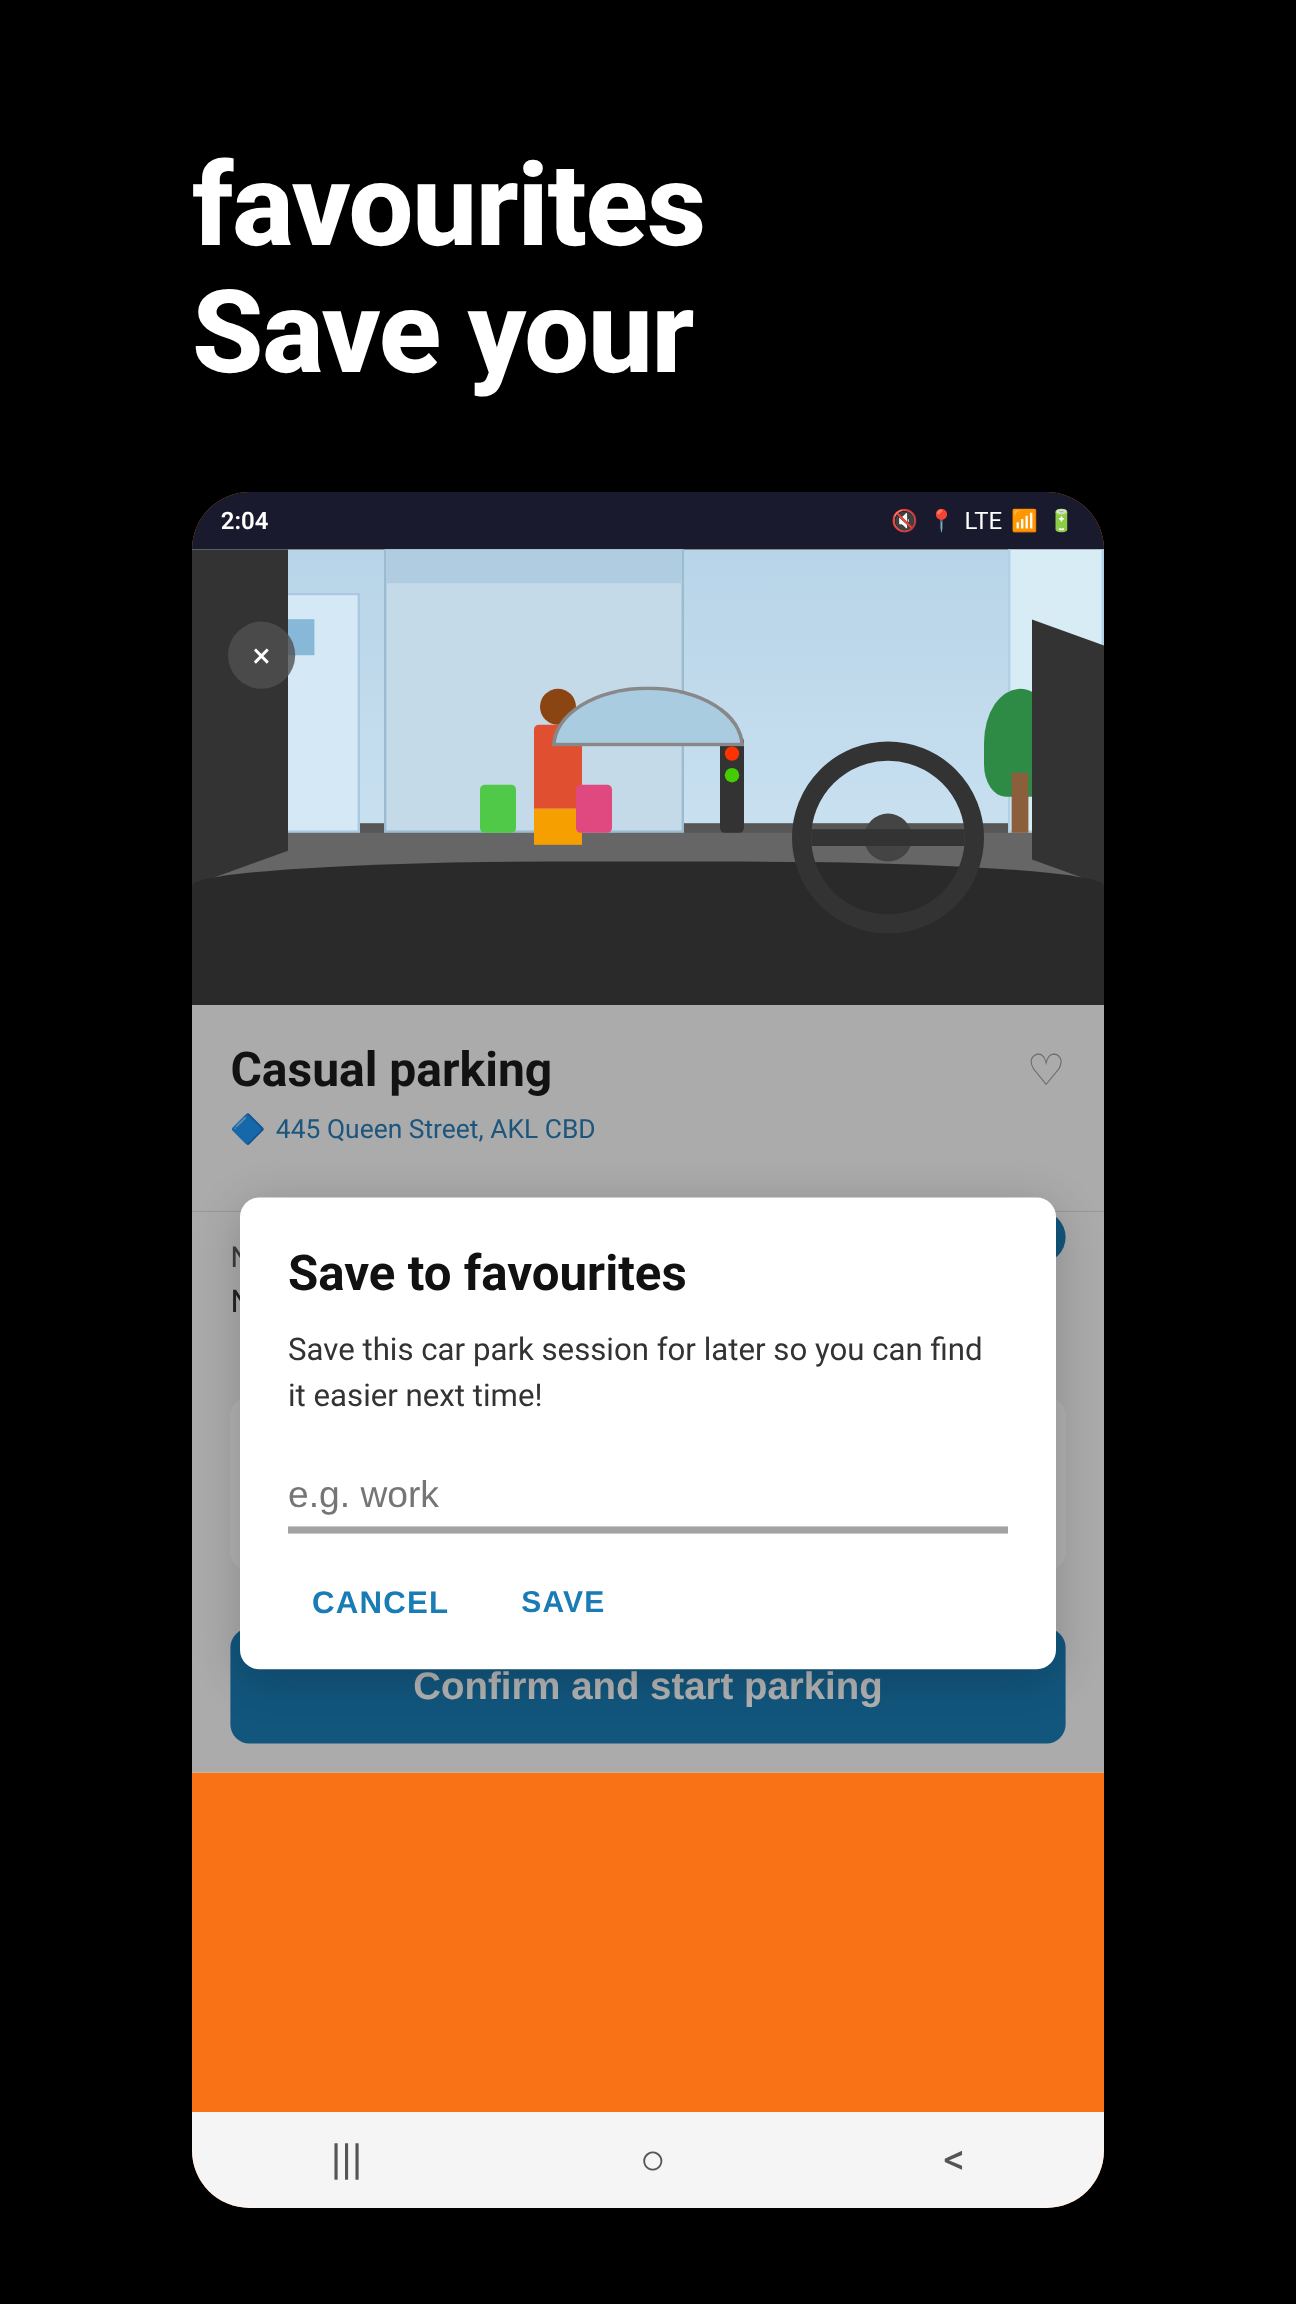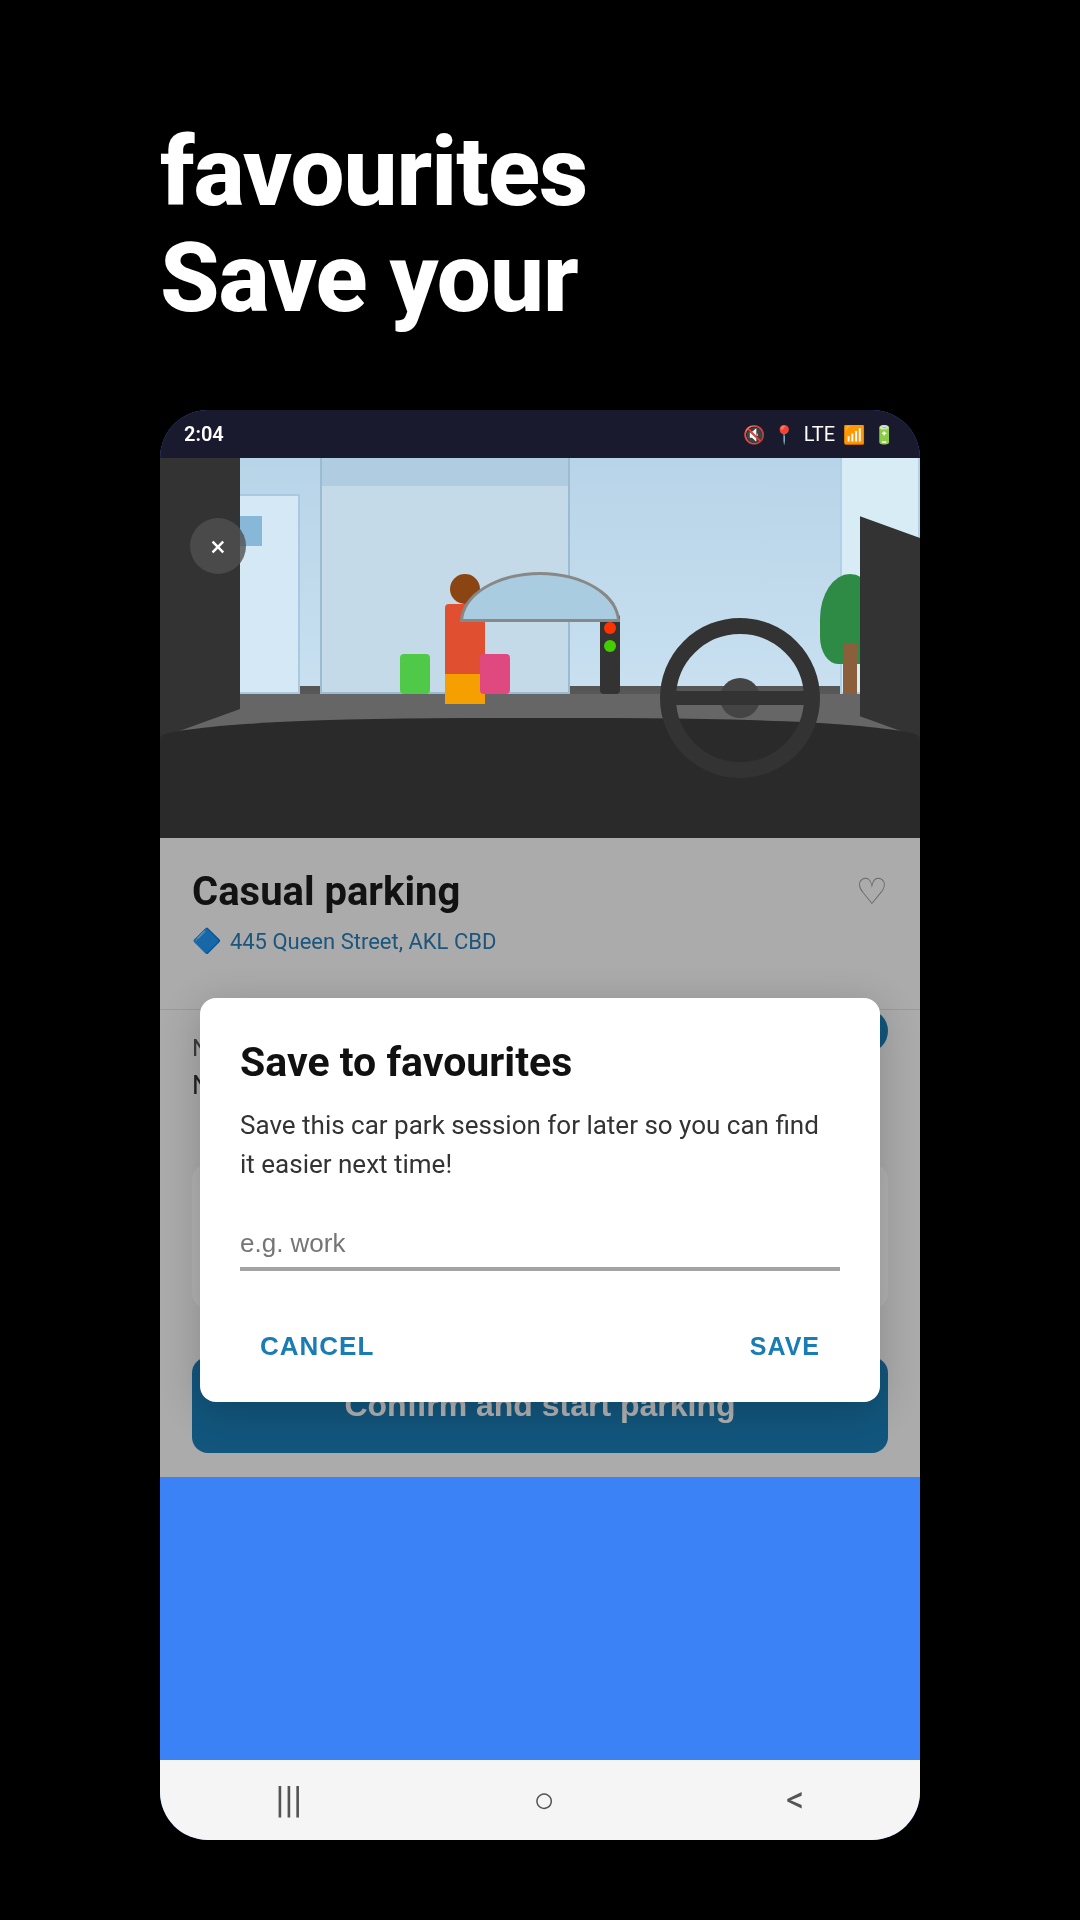--- a/index.html
+++ b/index.html
@@ -27,21 +27,21 @@
       z-index: 1;
     }
 
     
     .phone-frame {
       position: absolute;
       top: 410px;
       left: 160px;
       width: 760px;
       height: 1430px;
-      background: #3b82f6;
+      background: #f97316;
       border-radius: 48px;
       overflow: hidden;
       box-shadow: 0 20px 80px rgba(0,0,0,0.6);
       z-index: 2;
     }
 
     
     .status-bar {
       width: 100%;
       height: 48px;
@@ -394,32 +394,32 @@
     .dialog-label {
       font-size: 26px;
       color: #222;
       font-weight: 500;
       margin-bottom: 12px;
     }
 
     .dialog-input {
       width: 100%;
       border: none;
-      border-bottom: 4px solid #a3a3a3;
+      border-bottom: 6px solid #a3a3a3;
       outline: none;
-      font-size: 26px;
+      font-size: 31px;
       color: #aaa;
       padding: 8px 0;
       background: transparent;
-      margin-bottom: 50px;
+      margin-bottom: 32px;
     }
 
     .dialog-buttons {
       display: flex;
-      justify-content: space-between;
+      justify-content: flex-start;
       gap: 20px;
     }
 
     .btn-cancel {
       background: none;
       border: none;
       color: #1a7cb4;
       font-size: 26px;
       font-weight: 700;
       letter-spacing: 1px;

